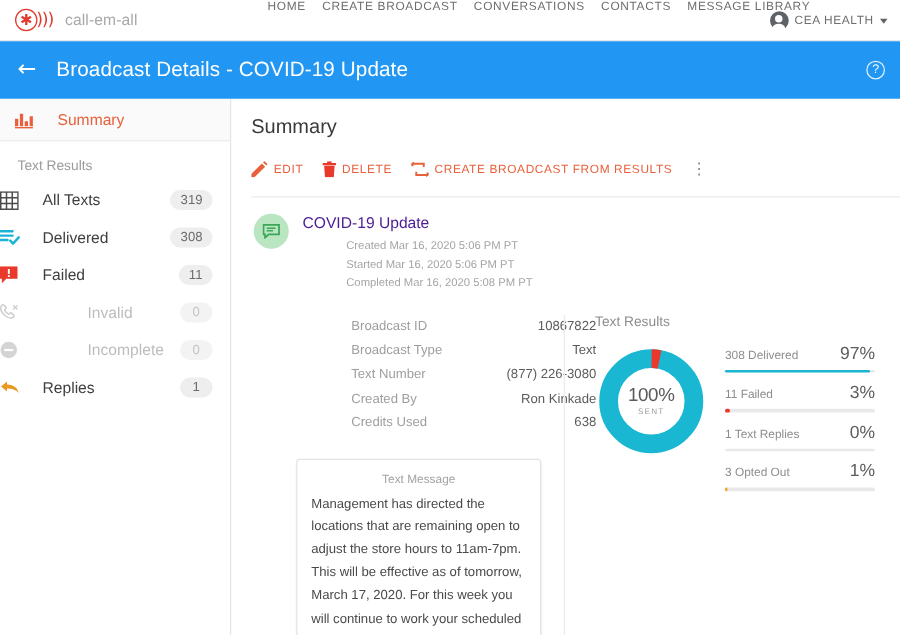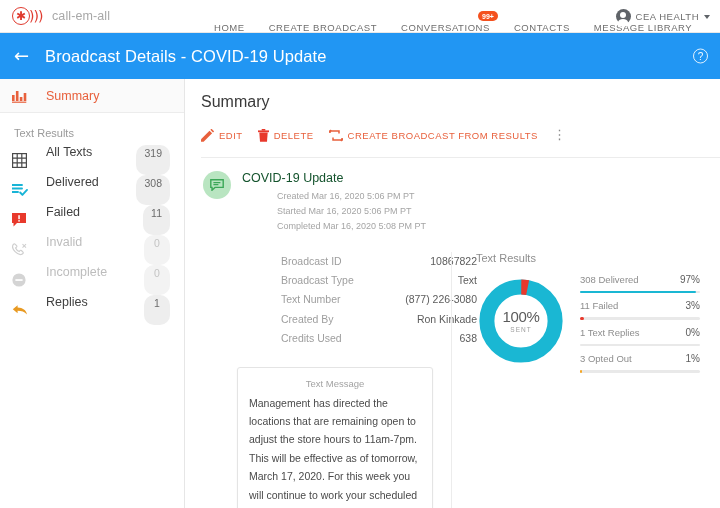--- a/index.html
+++ b/index.html
@@ -33,21 +33,21 @@
   }
   .logo-waves {
     position: absolute; left: 17px; top: 2px;
     color: #e03b2f; font-size: 14px; letter-spacing: -1px;
     font-family: "DejaVu Sans", sans-serif;
   }
   .brand-text { color: #a8a8a8; font-size: 12.5px; letter-spacing: .1px; }
 
   .nav-links {
     position: absolute; left: 214px; top: 0;
-    height: 33px; display: flex; align-items: flex-end; gap: 24px;
+    height: 33px; display: flex; align-items: flex-start; gap: 13px;
   }
   .nav-link {
     font-size: 9.5px; color: #6e6e6e; letter-spacing: .55px;
     text-transform: uppercase; cursor: pointer; position: relative;
     white-space: nowrap;
   }
   .nav-badge {
     position: absolute; top: -11px; right: -8px;
     background: #f4511e; color: #fff;
     font-size: 7px; font-weight: bold; letter-spacing: 0;
@@ -110,26 +110,26 @@
     display: flex; align-items: center; height: 34px;
     padding: 0 0 0 12px; background: #fafafa;
     border-bottom: 1px solid #ececec; cursor: pointer;
   }
   .side-summary .s-icon { width: 34px; flex: none; display: flex; align-items: center; }
   .side-summary .s-label { color: #e8603c; font-size: 12.5px; }
   .side-caption {
     font-size: 11px; color: #9a9a9a; padding: 14px 0 6px 14px;
   }
   .side-item {
-    display: flex; height: 30px;
-    padding-left: 12px; padding-right: 14px; cursor: pointer;
+    display: flex; align-items: center; height: 30px;
+    padding-right: 14px; cursor: pointer;
   }
   .side-item .s-icon { width: 34px; flex: none; display: flex; align-items: center; }
   .side-item .s-label { font-size: 12.5px; color: #3f3f3f; flex: 1; }
-  .side-item.muted .s-label { color: #bdbdbd; }
+  .side-item.muted .s-label { color: #bdbdbd; margin-left: 36px; }
   .pill {
     background: #eeeeee; color: #6b6b6b; font-size: 10.5px;
     border-radius: 10px; padding: 2px 8px; min-width: 26px;
     text-align: center; line-height: 1.2;
   }
   .side-item.muted .pill { color: #c4c4c4; background: #f3f3f3; }
 
   
   .main { flex: 1; padding: 14px 16px 0 16px; position: relative; }
   .main-title { font-size: 16px; color: #3a3a3a; margin-bottom: 13px; }
@@ -146,21 +146,21 @@
   }
   .divider { height: 1px; background: #ececec; margin: 11px 0 0 0; }
 
   
   .bcast-head { display: flex; gap: 11px; padding: 13px 0 0 2px; }
   .bcast-avatar {
     width: 28px; height: 28px; border-radius: 50%;
     background: #b9e5c1; flex: none;
     display: flex; align-items: center; justify-content: center;
   }
-  .bcast-name { font-size: 12.5px; color: #14532d; margin-bottom: 4px; }
+  .bcast-name { font-size: 12.5px; color: #4c1d95; margin-bottom: 4px; }
   .bcast-meta { font-size: 9px; color: #a5a5a5; line-height: 1.65; margin-left: 35px; }
 
   
   .cols { display: flex; margin-top: 18px; }
   .col-left { width: 250px; flex: none; padding-left: 36px; }
   .col-right { flex: 1; padding-left: 24px; border-left: 1px solid #ececec; }
 
   .kv { width: 196px; margin-left: 44px; }
   .kv-row { display: flex; justify-content: space-between; font-size: 10.5px; line-height: 1.85; }
   .kv-key { color: #9e9e9e; }
@@ -183,21 +183,21 @@
     position: absolute; inset: 0; display: flex;
     flex-direction: column; align-items: center; justify-content: center;
   }
   .donut-pct { font-size: 15px; color: #5b5b5b; letter-spacing: -.3px; }
   .donut-sub { font-size: 6.5px; color: #9e9e9e; letter-spacing: 1px; margin-top: 1px; }
 
   .stats { flex: 1; padding-top: 2px; max-width: 120px; }
   .stat-row { margin-bottom: 7px; }
   .stat-line { display: flex; justify-content: space-between; align-items: baseline; }
   .stat-label { font-size: 9.5px; color: #8d8d8d; }
-  .stat-pct { font-size: 10px; color: #5c5c5c; }
+  .stat-pct { font-size: 14px; color: #5c5c5c; }
   .bar { height: 2.5px; background: #e9e9e9; margin-top: 6px; position: relative; border-radius: 2px; }
   .bar-fill { position: absolute; left: 0; top: 0; height: 100%; border-radius: 2px; }
 </style>
 </head>
 <body>
 
 <div class="topnav">
   <div class="brand">
     <div class="logo-mark">
       <div class="logo-circle">✱</div>

